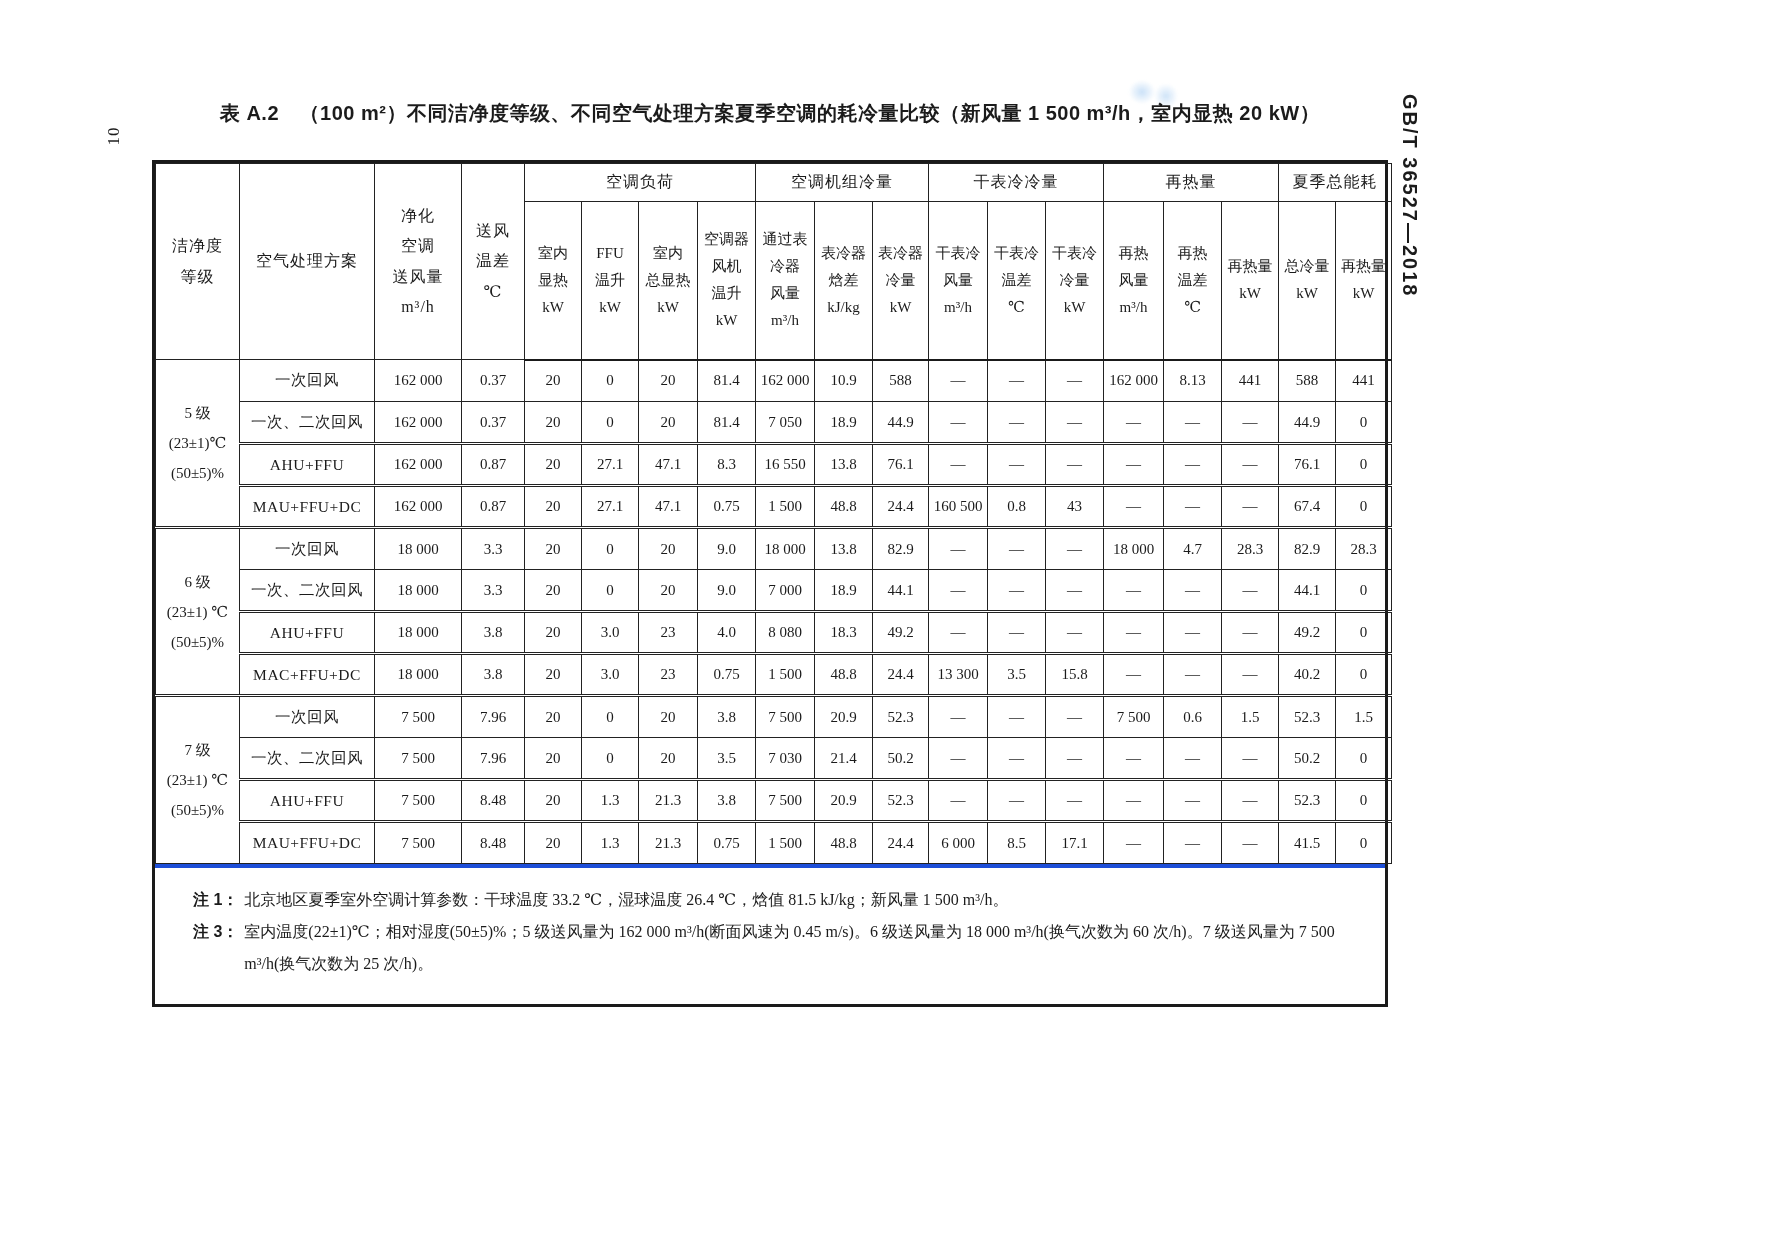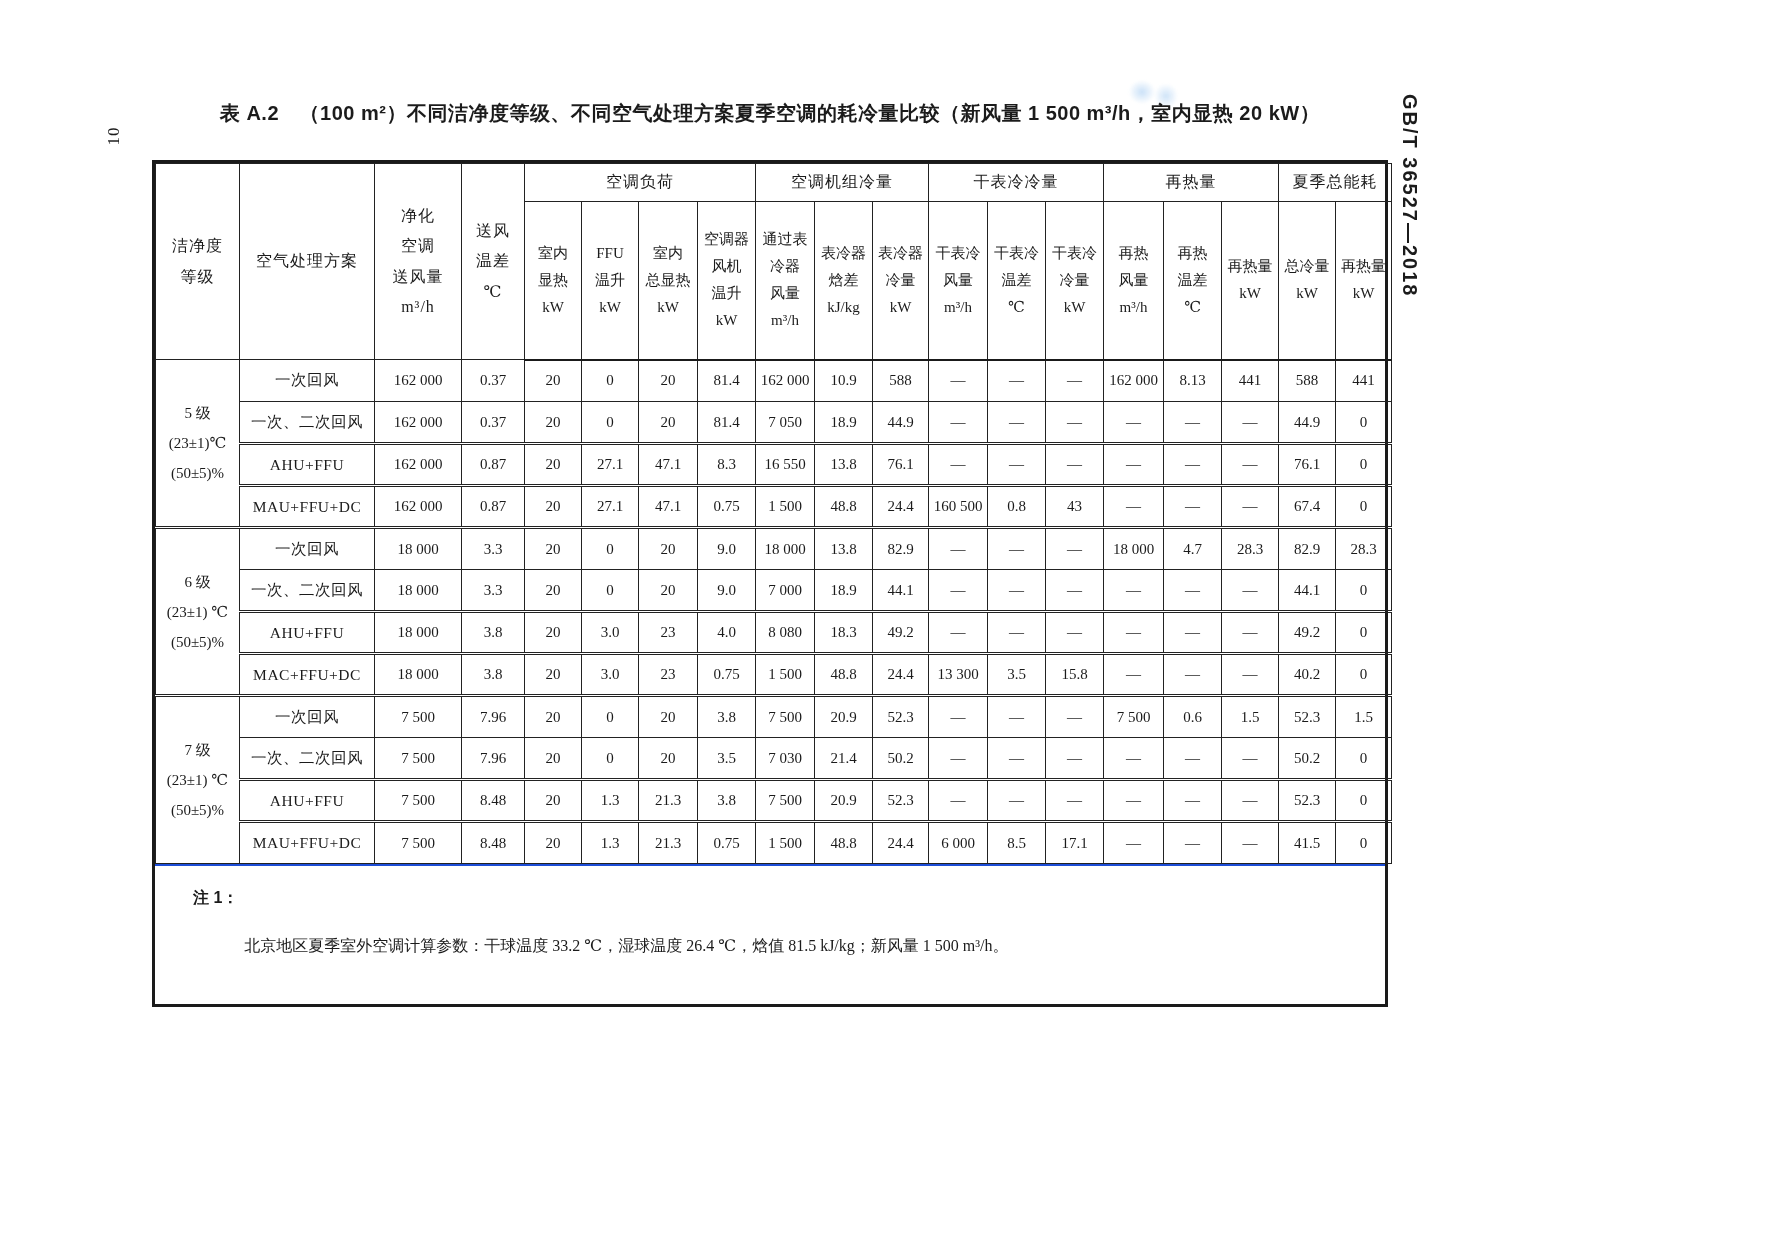--- a/index.html
+++ b/index.html
@@ -64,37 +64,37 @@
   tr.h2 th{font-size:15px;line-height:1.8;}
   th.hv{font-size:15.5px;line-height:1.9;}
   tbody tr{height:42px;}
   tbody td{font-size:15px;}
   td.level-cell{font-size:15px;line-height:2.0;}
   td.scheme-cell{font-size:15.5px;letter-spacing:.5px;}
   tbody tr.sep-double td,
   tbody tr.block-start td{border-top:3px double #222;}
   thead tr.h2 th{border-bottom:2.5px solid #1a1a1a;}
   .notes{
-    border-top:2px solid #1d4ed8;
+    border-top:4px solid #1d4ed8;
     padding:16px 31px 14px 38px;
     min-height:140px;
     box-sizing:border-box;
   }
   .note{
     display:flex;
     font-size:16px;line-height:2.0;
     align-items:flex-start;
   }
   .note-label{
     font-family:"Liberation Sans","DejaVu Sans",sans-serif;
     font-weight:bold;
     white-space:nowrap;
     margin-right:6px;
   }
-  .note-text{flex:1;margin-top:48px;}
+  .note-text{flex:1;}
 </style>
 </head>
 <body>
 
 <div class="page">
 
   <div class="page-number">10</div>
   <div class="doc-code">GB/T 36527—2018</div>
   <div class="watermark"></div>
 
@@ -439,16 +439,20 @@
             <td>0</td>
           </tr>
         </tbody>
     </table>
 
     <div class="notes">
       <div class="note">
         <span class="note-label">注 1：</span>
         <span class="note-text">北京地区夏季室外空调计算参数：干球温度 33.2 ℃，湿球温度 26.4 ℃，焓值 81.5 kJ/kg；新风量 1 500 m³/h。</span>
       </div>
+      <div class="note">
+        <span class="note-label">注 3：</span>
+        <span class="note-text">室内温度(22±1)℃；相对湿度(50±5)%；5 级送风量为 162 000 m³/h(断面风速为 0.45 m/s)。6 级送风量为 18 000 m³/h(换气次数为 60 次/h)。7 级送风量为 7 500 m³/h(换气次数为 25 次/h)。</span>
+      </div>
     </div>
   </div>
 
 </div>
 
 </body></html>

